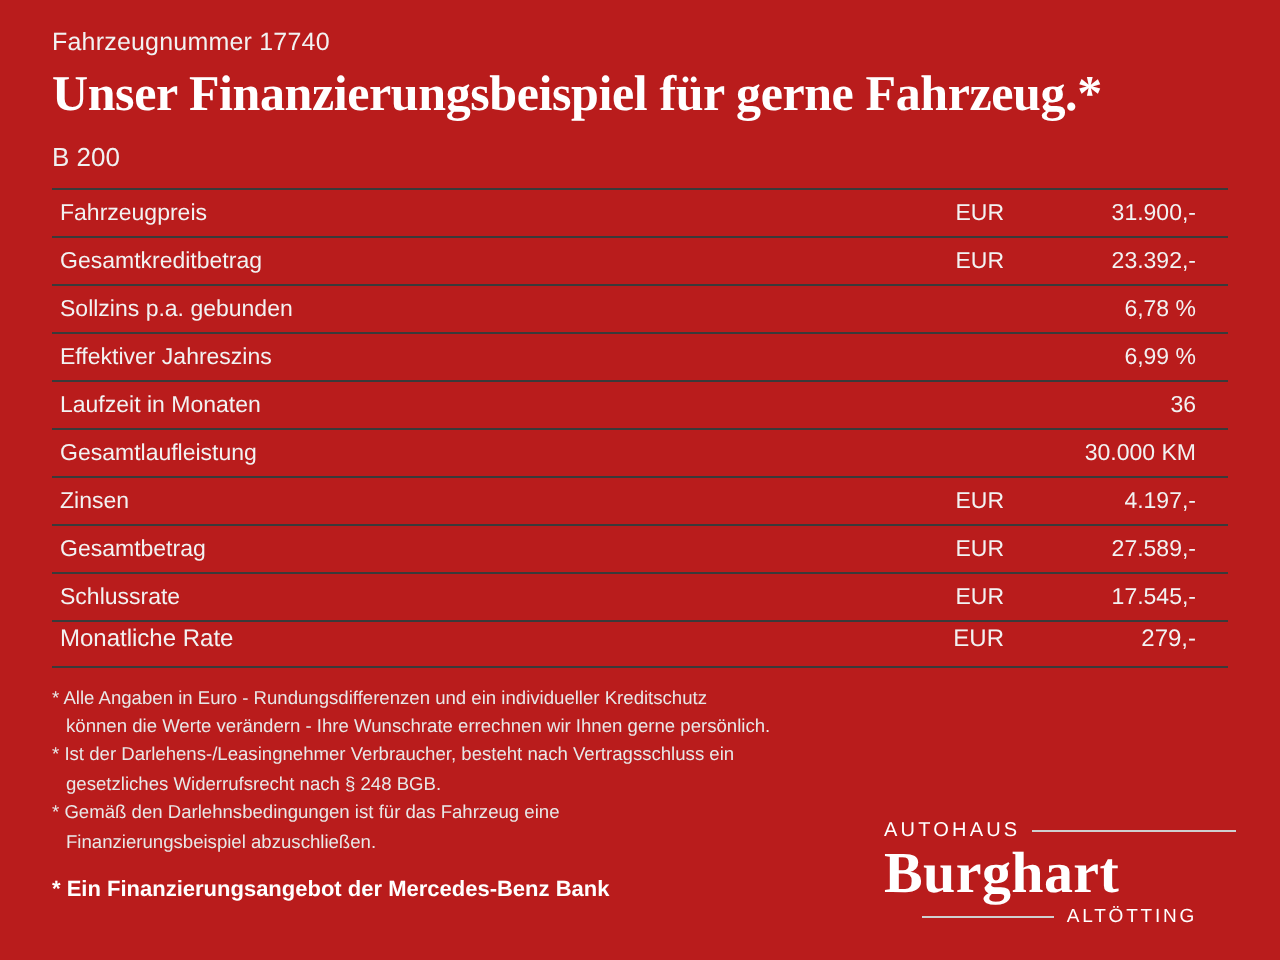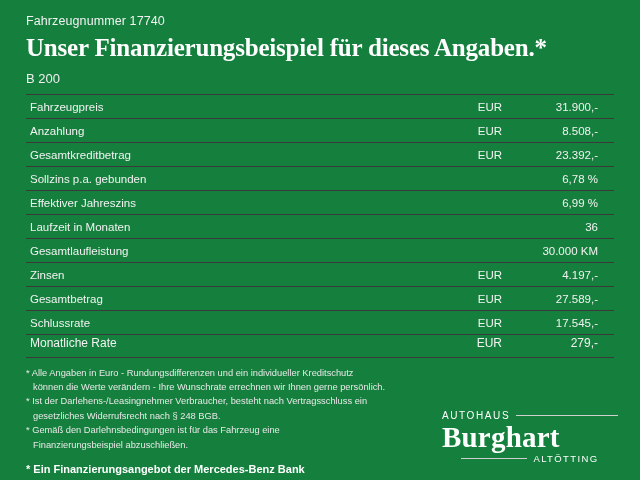--- a/index.html
+++ b/index.html
@@ -11,21 +11,21 @@
     height: 480px;
     background: #000000;
     font-family: "Liberation Sans", sans-serif;
     color: #ffffff;
     overflow: hidden;
   }
   .page {
     position: relative;
     width: 640px;
     height: 480px;
-    background: #15803d;
+    background: #b91c1c;
     box-sizing: border-box;
     padding: 14px 26px 0 26px;
   }
   .vehicle-number {
     font-size: 12.5px;
     font-weight: normal;
     letter-spacing: 0.1px;
     color: #f2f2f2;
     margin: 0 0 6px 0;
   }
@@ -148,35 +148,30 @@
     max-width: 66px;
   }
 </style>
 </head>
 <body>
 
 <div class="page">
 
   <div class="vehicle-number">Fahrzeugnummer 17740</div>
 
-  <h1 class="headline">Unser Finanzierungsbeispiel für dieses Angaben.*</h1>
+  <h1 class="headline">Unser Finanzierungsbeispiel für gerne Fahrzeug.*</h1>
 
   <div class="model">B 200</div>
 
   <table class="table">
     <tbody>
       <tr>
         <td class="label">Fahrzeugpreis</td>
         <td class="cur">EUR</td>
         <td class="val">31.900,-</td>
-      </tr>
-      <tr>
-        <td class="label">Anzahlung</td>
-        <td class="cur">EUR</td>
-        <td class="val">8.508,-</td>
       </tr>
       <tr>
         <td class="label">Gesamtkreditbetrag</td>
         <td class="cur">EUR</td>
         <td class="val">23.392,-</td>
       </tr>
       <tr>
         <td class="label">Sollzins p.a. gebunden</td>
         <td class="cur"></td>
         <td class="val">6,78 %</td>

